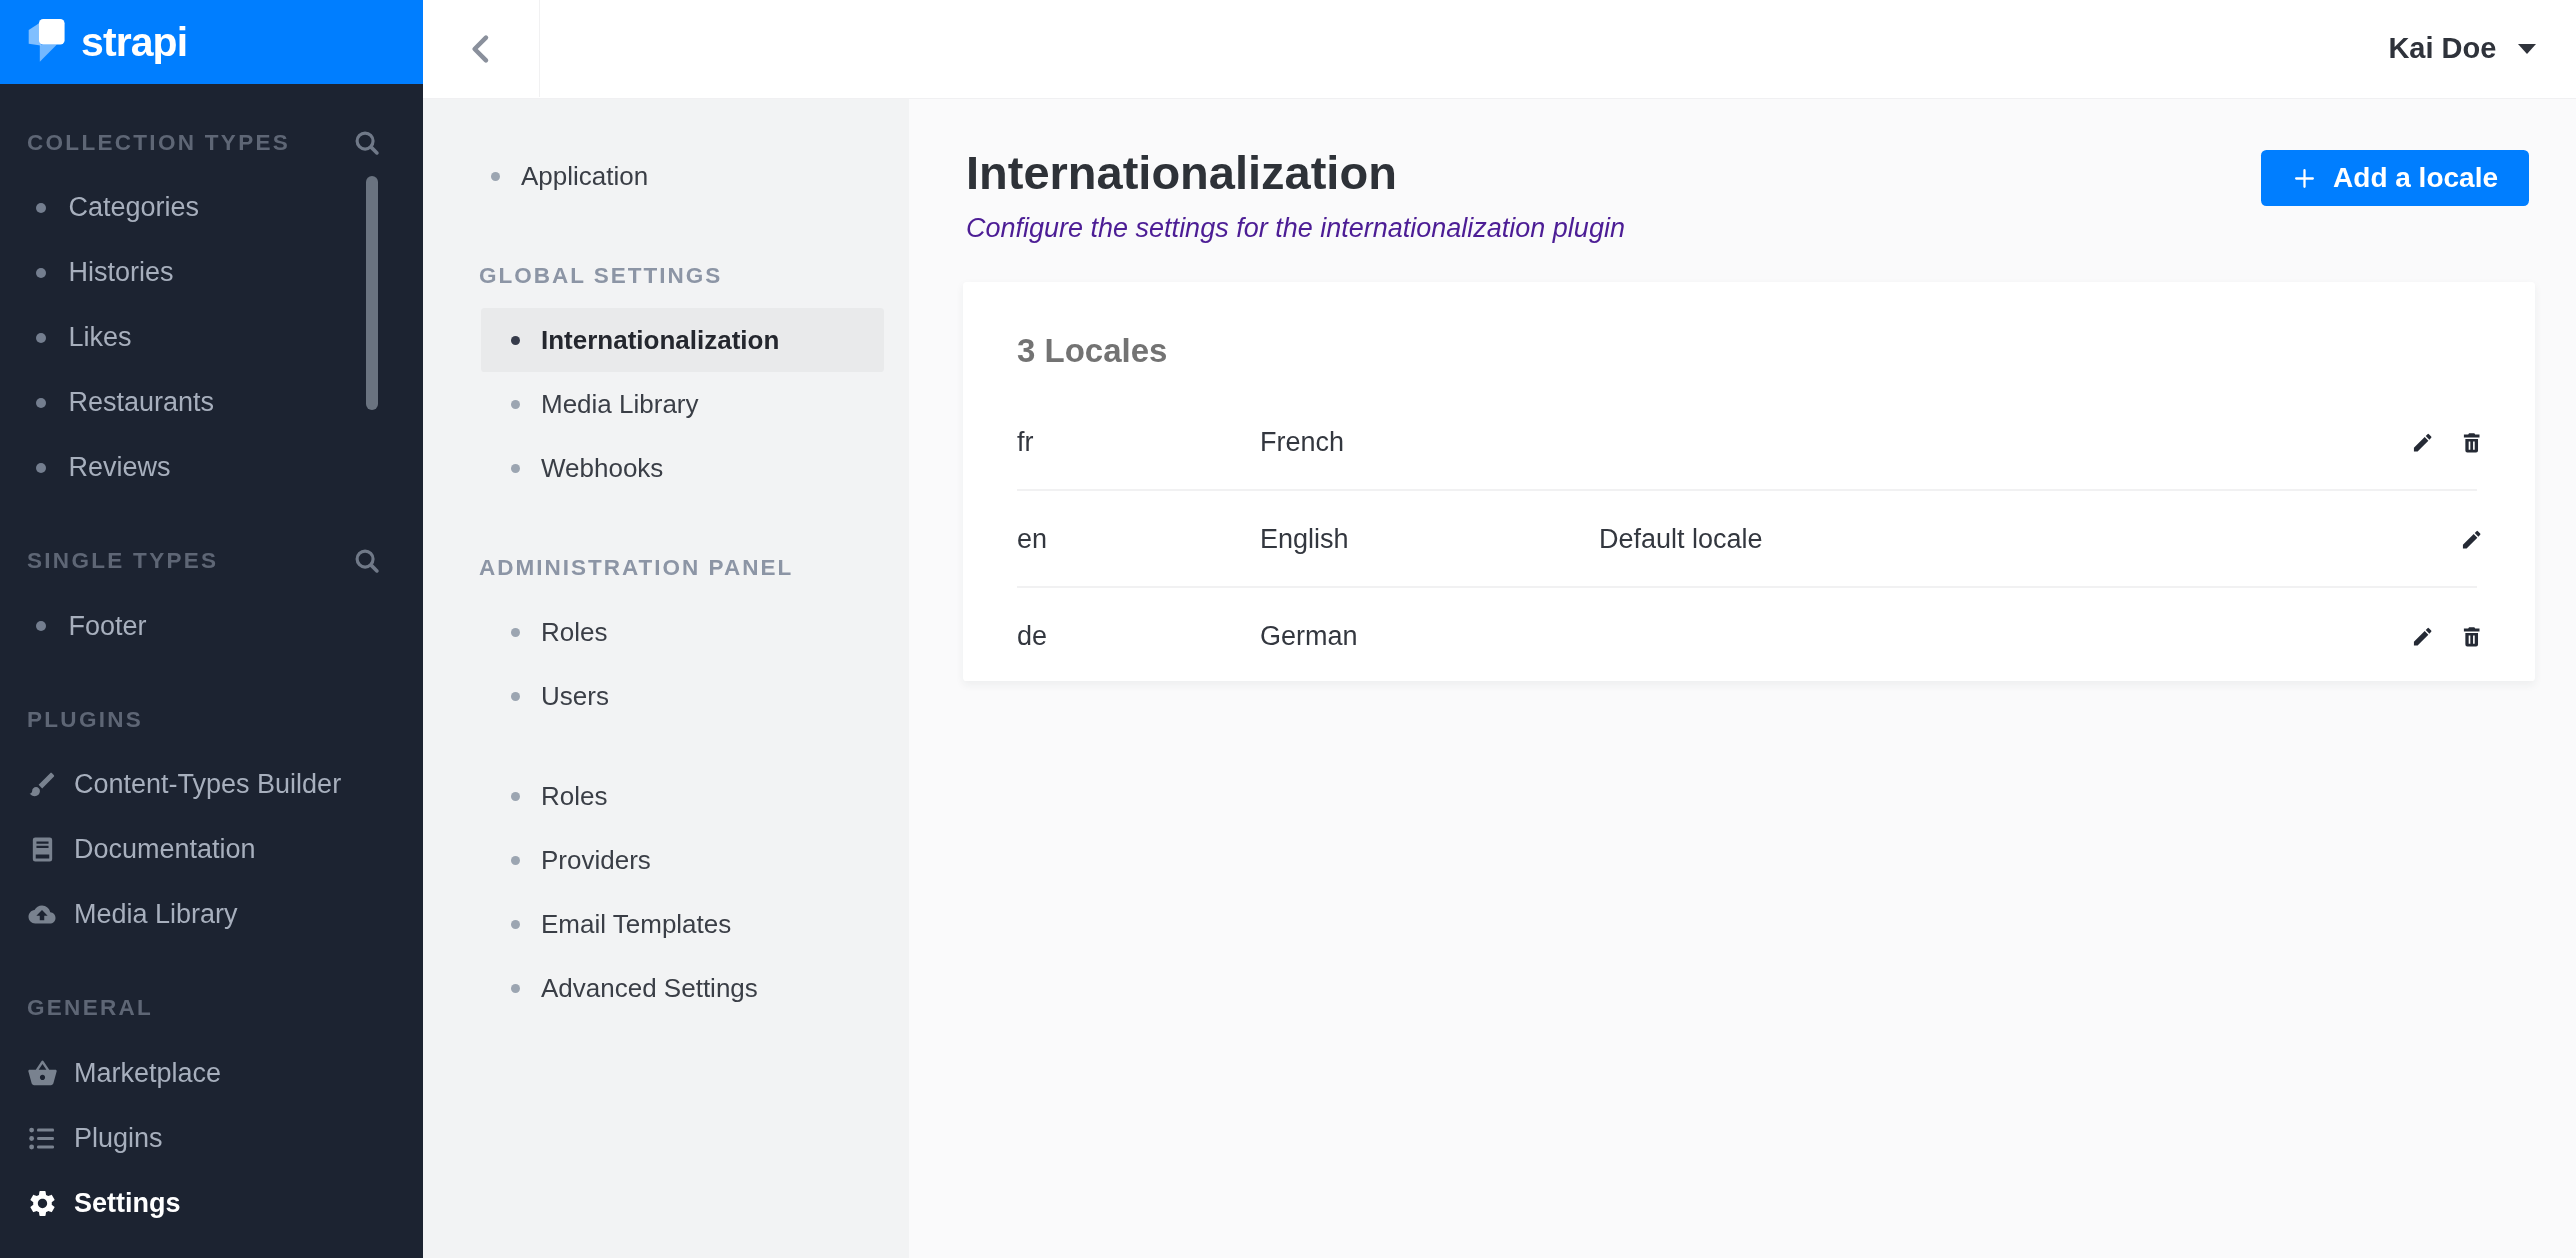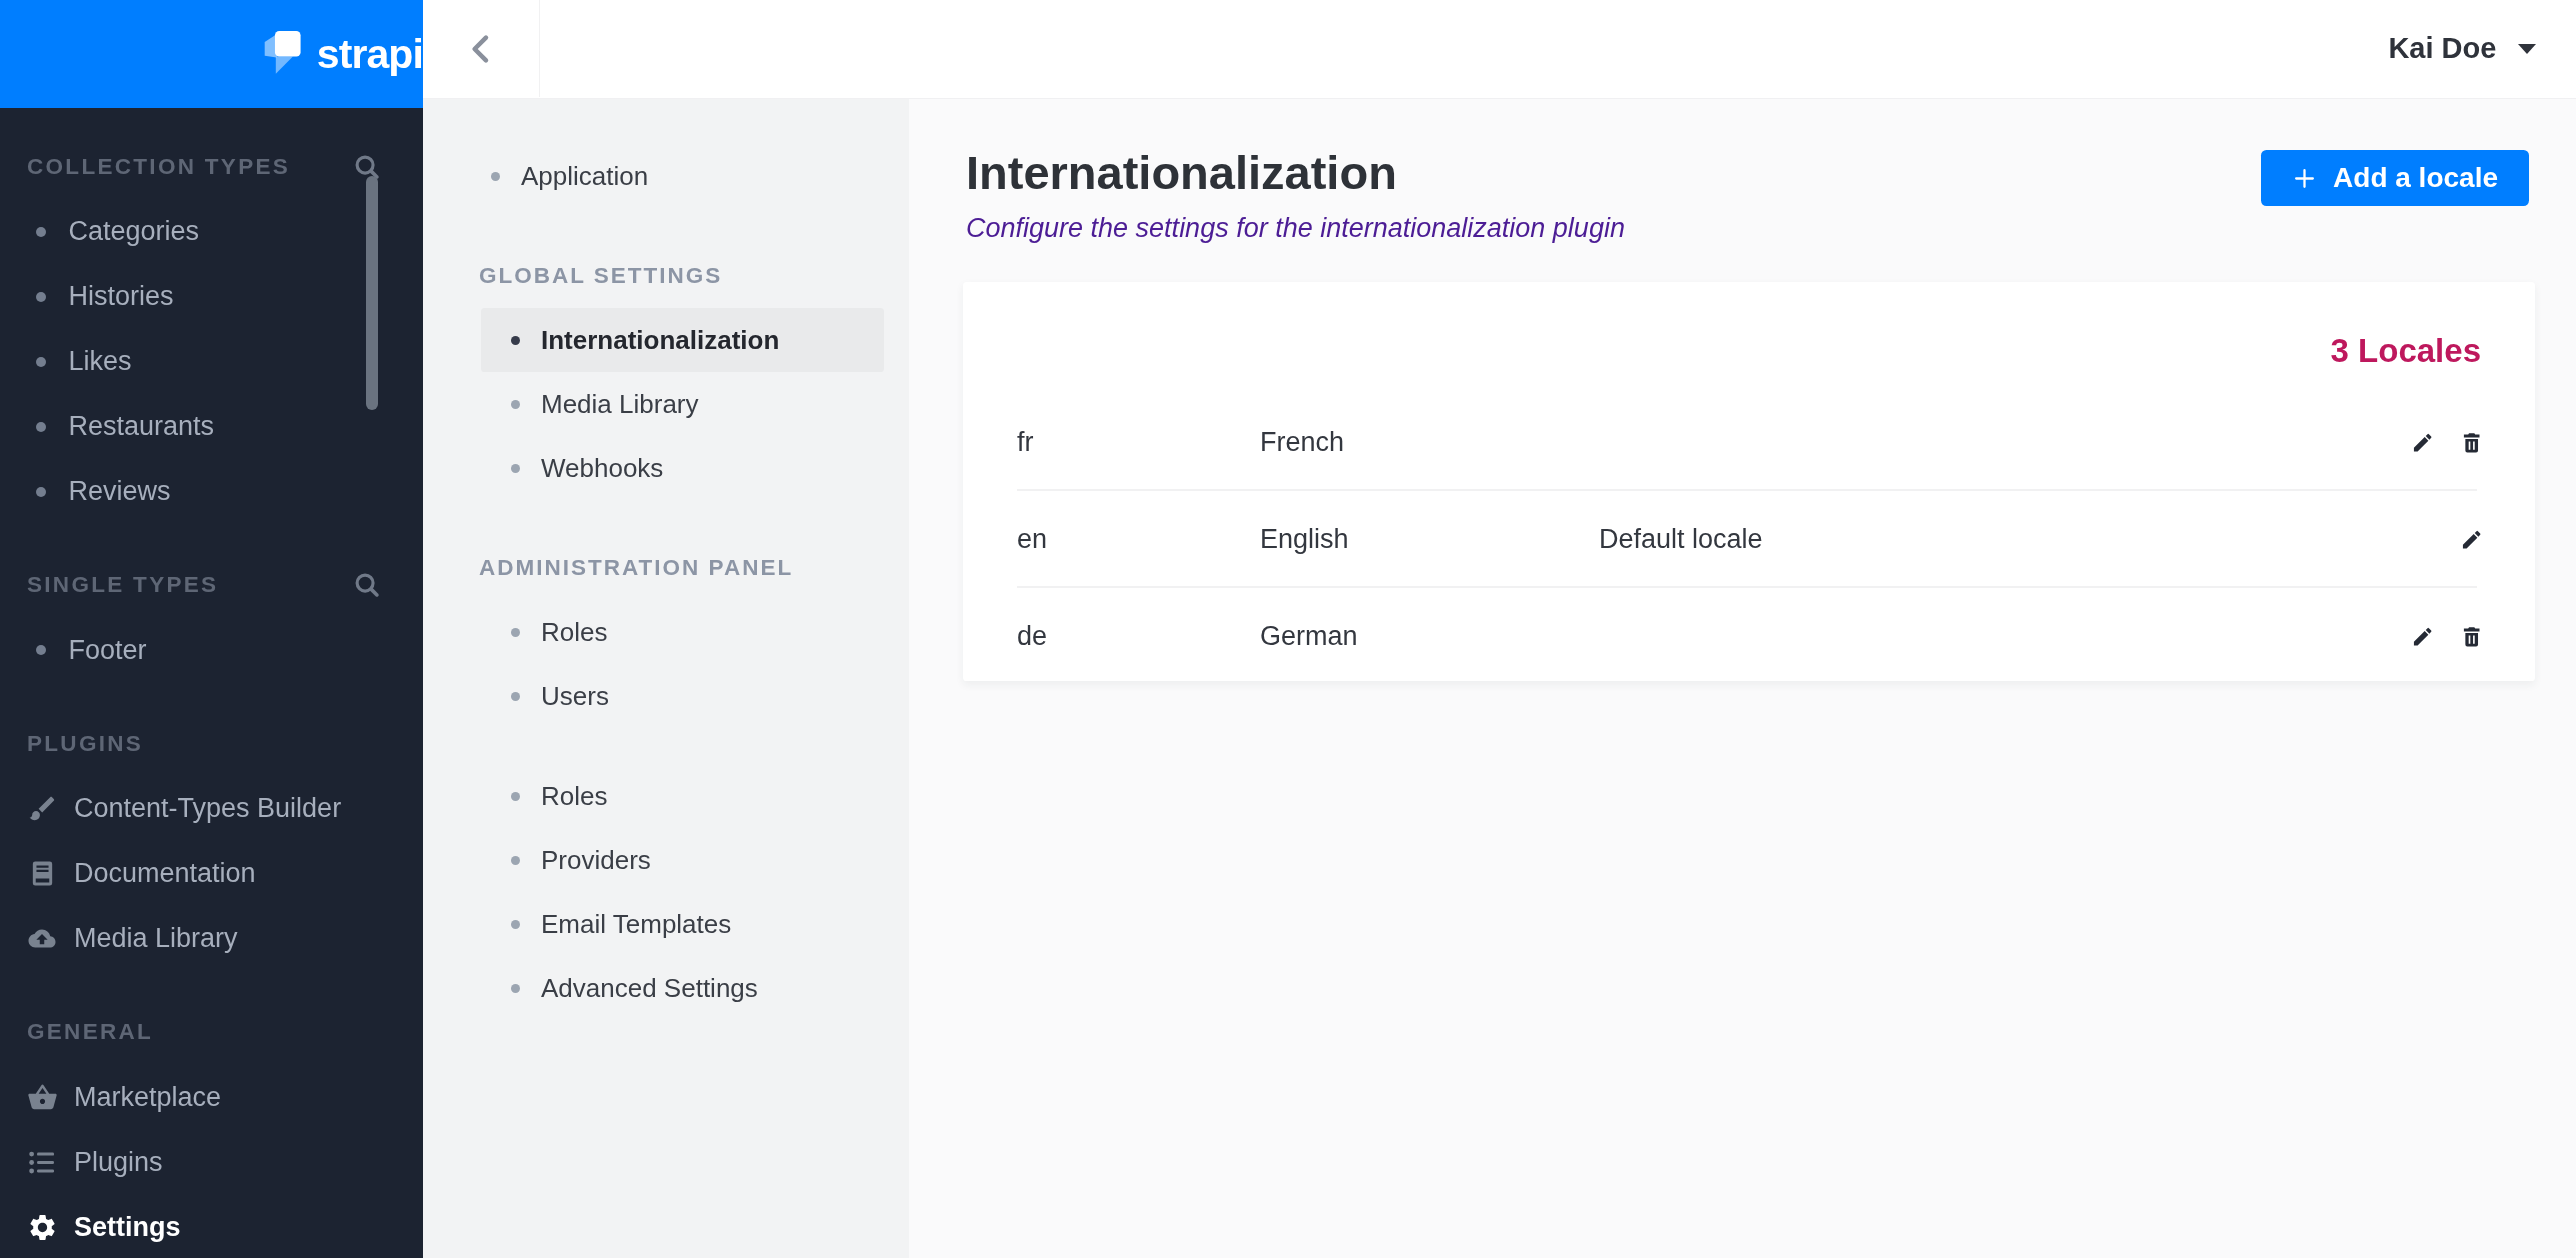--- a/index.html
+++ b/index.html
@@ -2,21 +2,21 @@
 <html style="font-size:14.4px"><head>
 <meta charset="utf-8">
 <style>
   * { box-sizing: border-box; }
   html, body { margin: 0; padding: 0; width: 2576px; height: 1259px; overflow: hidden; }
   body { font-family: "Liberation Sans", sans-serif; background: #fff; }
   .app { position: relative; width: 2576px; height: 1259px; overflow: hidden; background: #FAFAFB; }
 
   
   .sidebar { position: absolute; left: 0; top: 0; width: 423px; height: 100%; background: #1C2331; z-index: 5; }
-  .logo { height: 108px; background: #007EFF; display: flex; align-items: center; padding-left: 27px; gap: 13px; cursor: pointer; justify-content: flex-end; }
+  .logo { height: 84px; background: #007EFF; display: flex; align-items: center; padding-left: 27px; gap: 13px; cursor: pointer; }
   .logo-text { color: #fff; font-size: 41px; font-weight: 700; letter-spacing: -0.9px; }
   .side-content { padding-top: 41px; }
   .side-section { margin-top: 43px; }
   .side-section:first-child { margin-top: 0; }
   .side-header { height: 36px; display: flex; align-items: center; padding: 0 41px 0 27px; color: #5E6675; font-size: 22.5px; font-weight: 700; letter-spacing: 2.3px; }
   .side-header .hdr-label { flex: 1; white-space: nowrap; overflow: hidden; }
   .side-search { width: 29px; height: 29px; color: #707988; flex: none; cursor: pointer; }
   .side-items { margin-top: 14.4px; }
   .side-item { height: 65px; display: flex; align-items: center; font-size: 27px; color: #A7AFBD; cursor: pointer; }
   .side-item.bulleted { padding-left: 36px; }
@@ -45,21 +45,21 @@
 
   
   .main { position: absolute; left: 909px; top: 99px; right: 0; bottom: 0; background: #FAFAFB; }
   .page-head { position: relative; padding: 48px 47px 0 57px; }
   .page-title { margin: 0; font-size: 47px; line-height: 52px; font-weight: 700; color: #2E3238; }
   .page-subtitle { margin: 14px 0 0; font-size: 27px; color: #4c1d95; font-style: italic; }
   .add-btn { position: absolute; top: 51px; right: 47px; height: 56px; display: flex; align-items: center; gap: 16px; background: #007EFF; color: #fff; border: none; border-radius: 5.4px; padding: 0 31px; font-family: "Liberation Sans", sans-serif; font-size: 28px; font-weight: 600; cursor: pointer; }
   .plus-icon { width: 25px; height: 25px; flex: none; }
 
   .card { position: absolute; left: 54px; right: 41px; top: 183px; height: 399px; background: #ffffff; border-radius: 3.6px; box-shadow: 0 3.6px 9px rgba(40, 44, 54, 0.06); }
-  .card-title { margin: 0; padding: 50px 54px 0; font-size: 33px; font-weight: 700; color: #be185d; text-align: right; }
+  .card-title { margin: 0; padding: 50px 54px 0; font-size: 33px; font-weight: 700; color: #737373; }
   .rows { margin-top: 24px; }
   .locale-row { position: relative; height: 97px; display: flex; align-items: center; padding: 0 50px 0 54px; font-size: 27px; color: #33373F; }
   .locale-row:not(:last-child)::after { content: ""; position: absolute; left: 54px; right: 58px; bottom: 0; height: 1.8px; background: #F1F1F2; }
   .col-code { width: 243px; flex: none; }
   .col-name { width: 339px; flex: none; }
   .col-note { flex: 1; }
   .row-actions { display: flex; align-items: center; gap: 21.6px; flex: none; }
   .icon-btn { width: 27px; height: 27px; display: flex; align-items: center; justify-content: center; background: none; border: none; padding: 0; cursor: pointer; color: #252A35; }
   .icon-btn svg { width: 23.4px; height: 23.4px; }
 </style>

